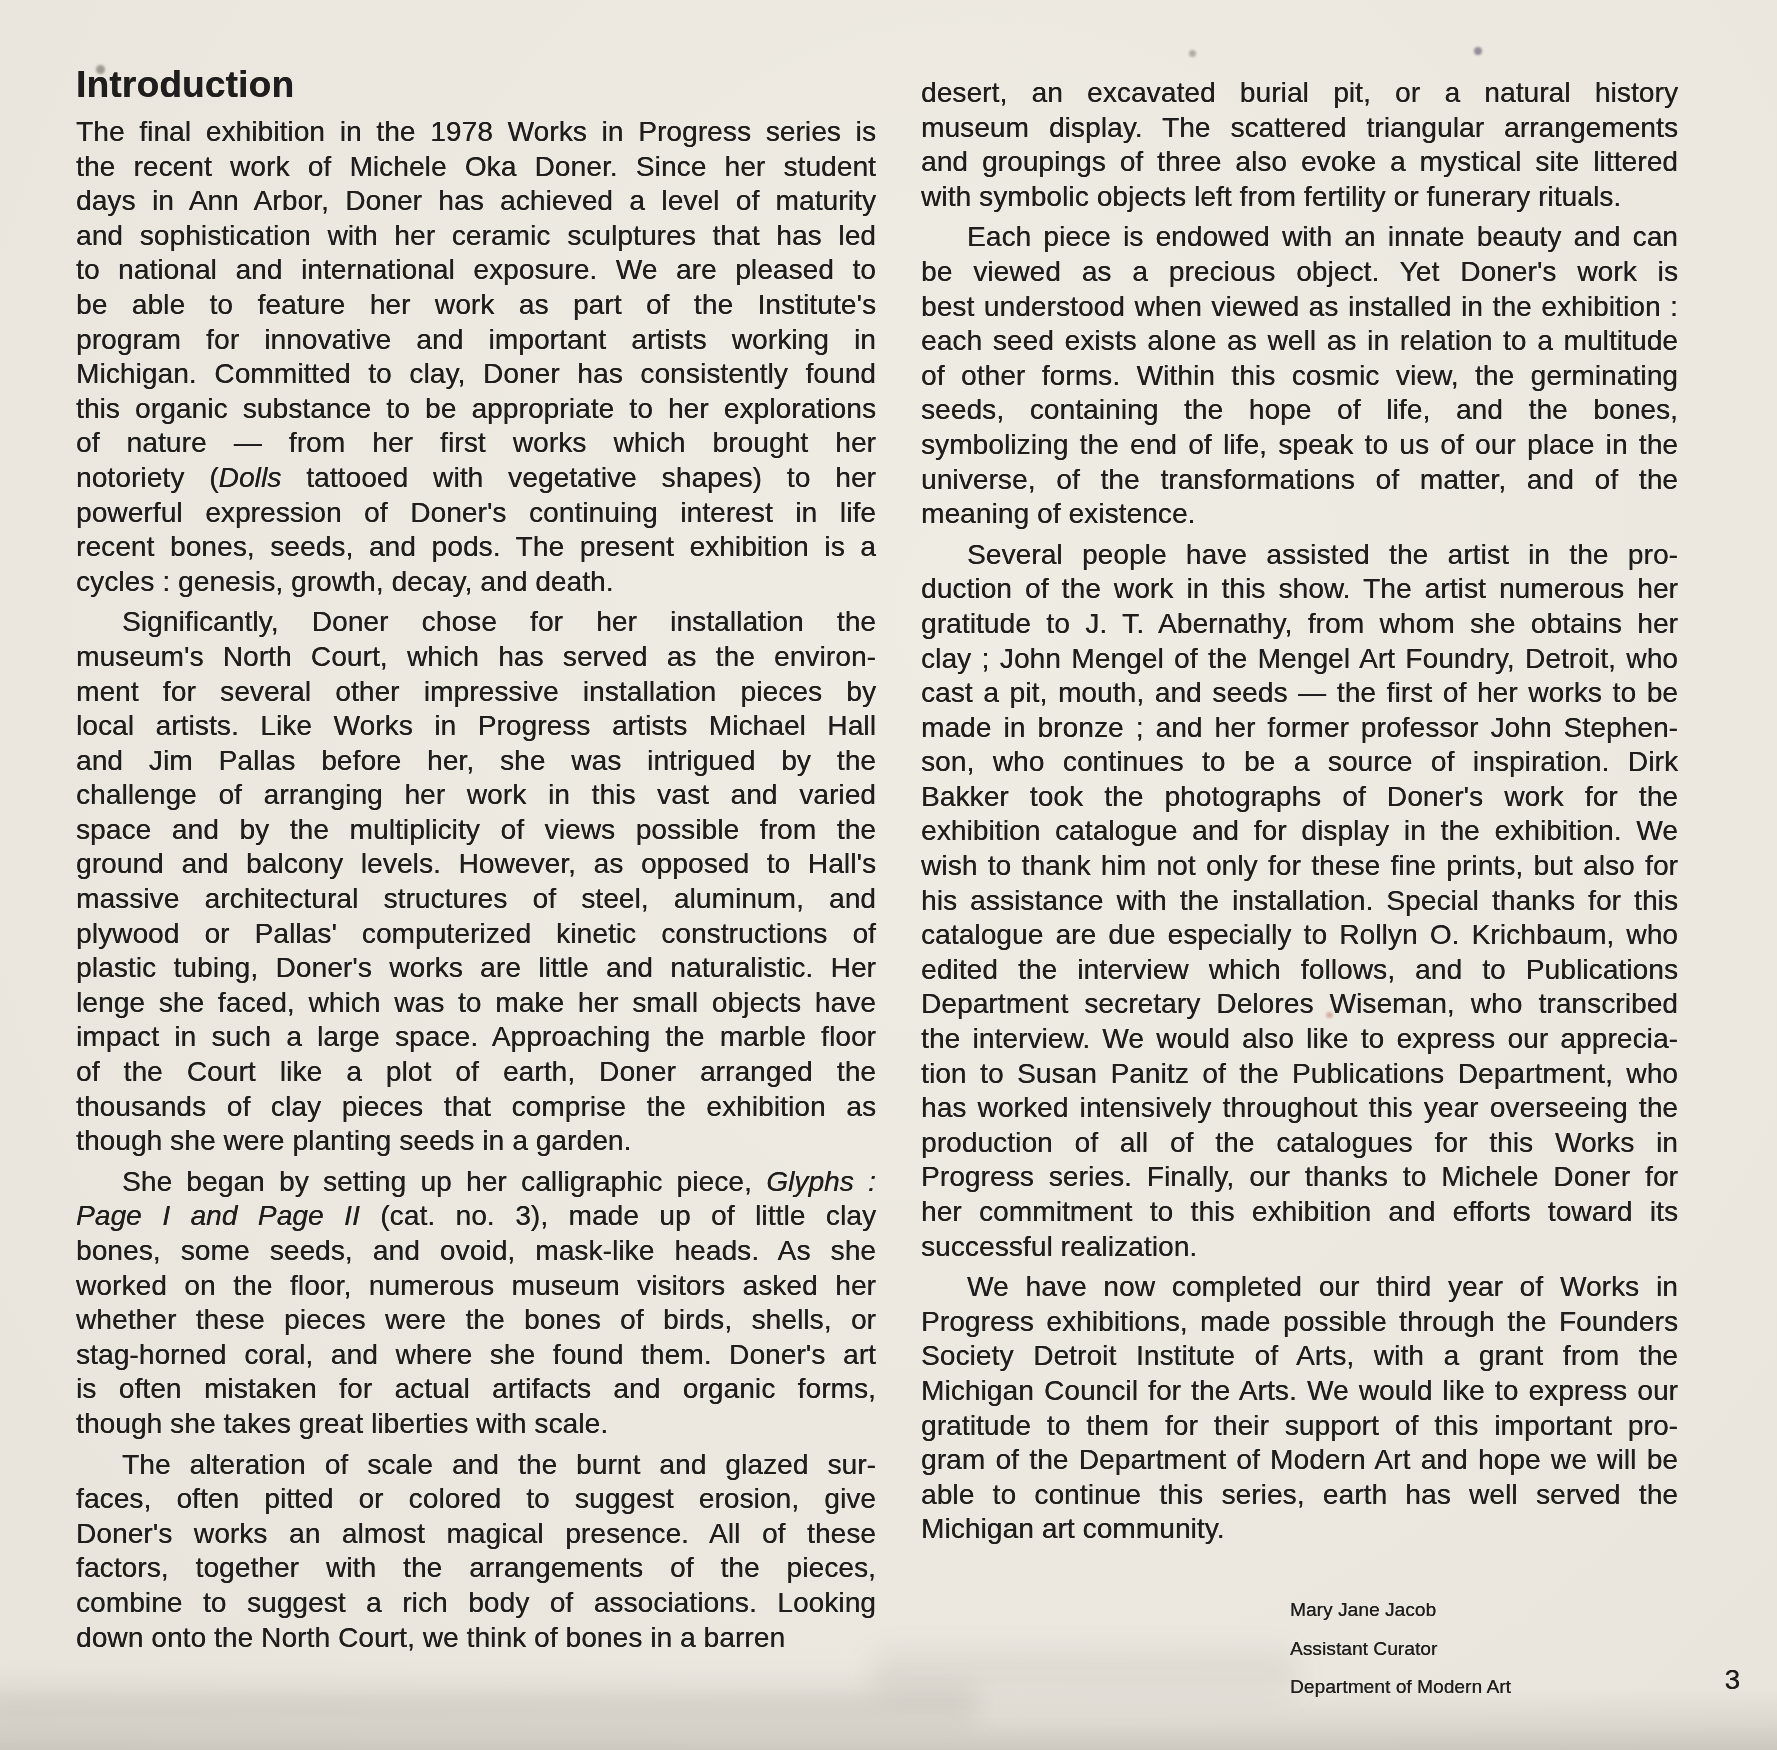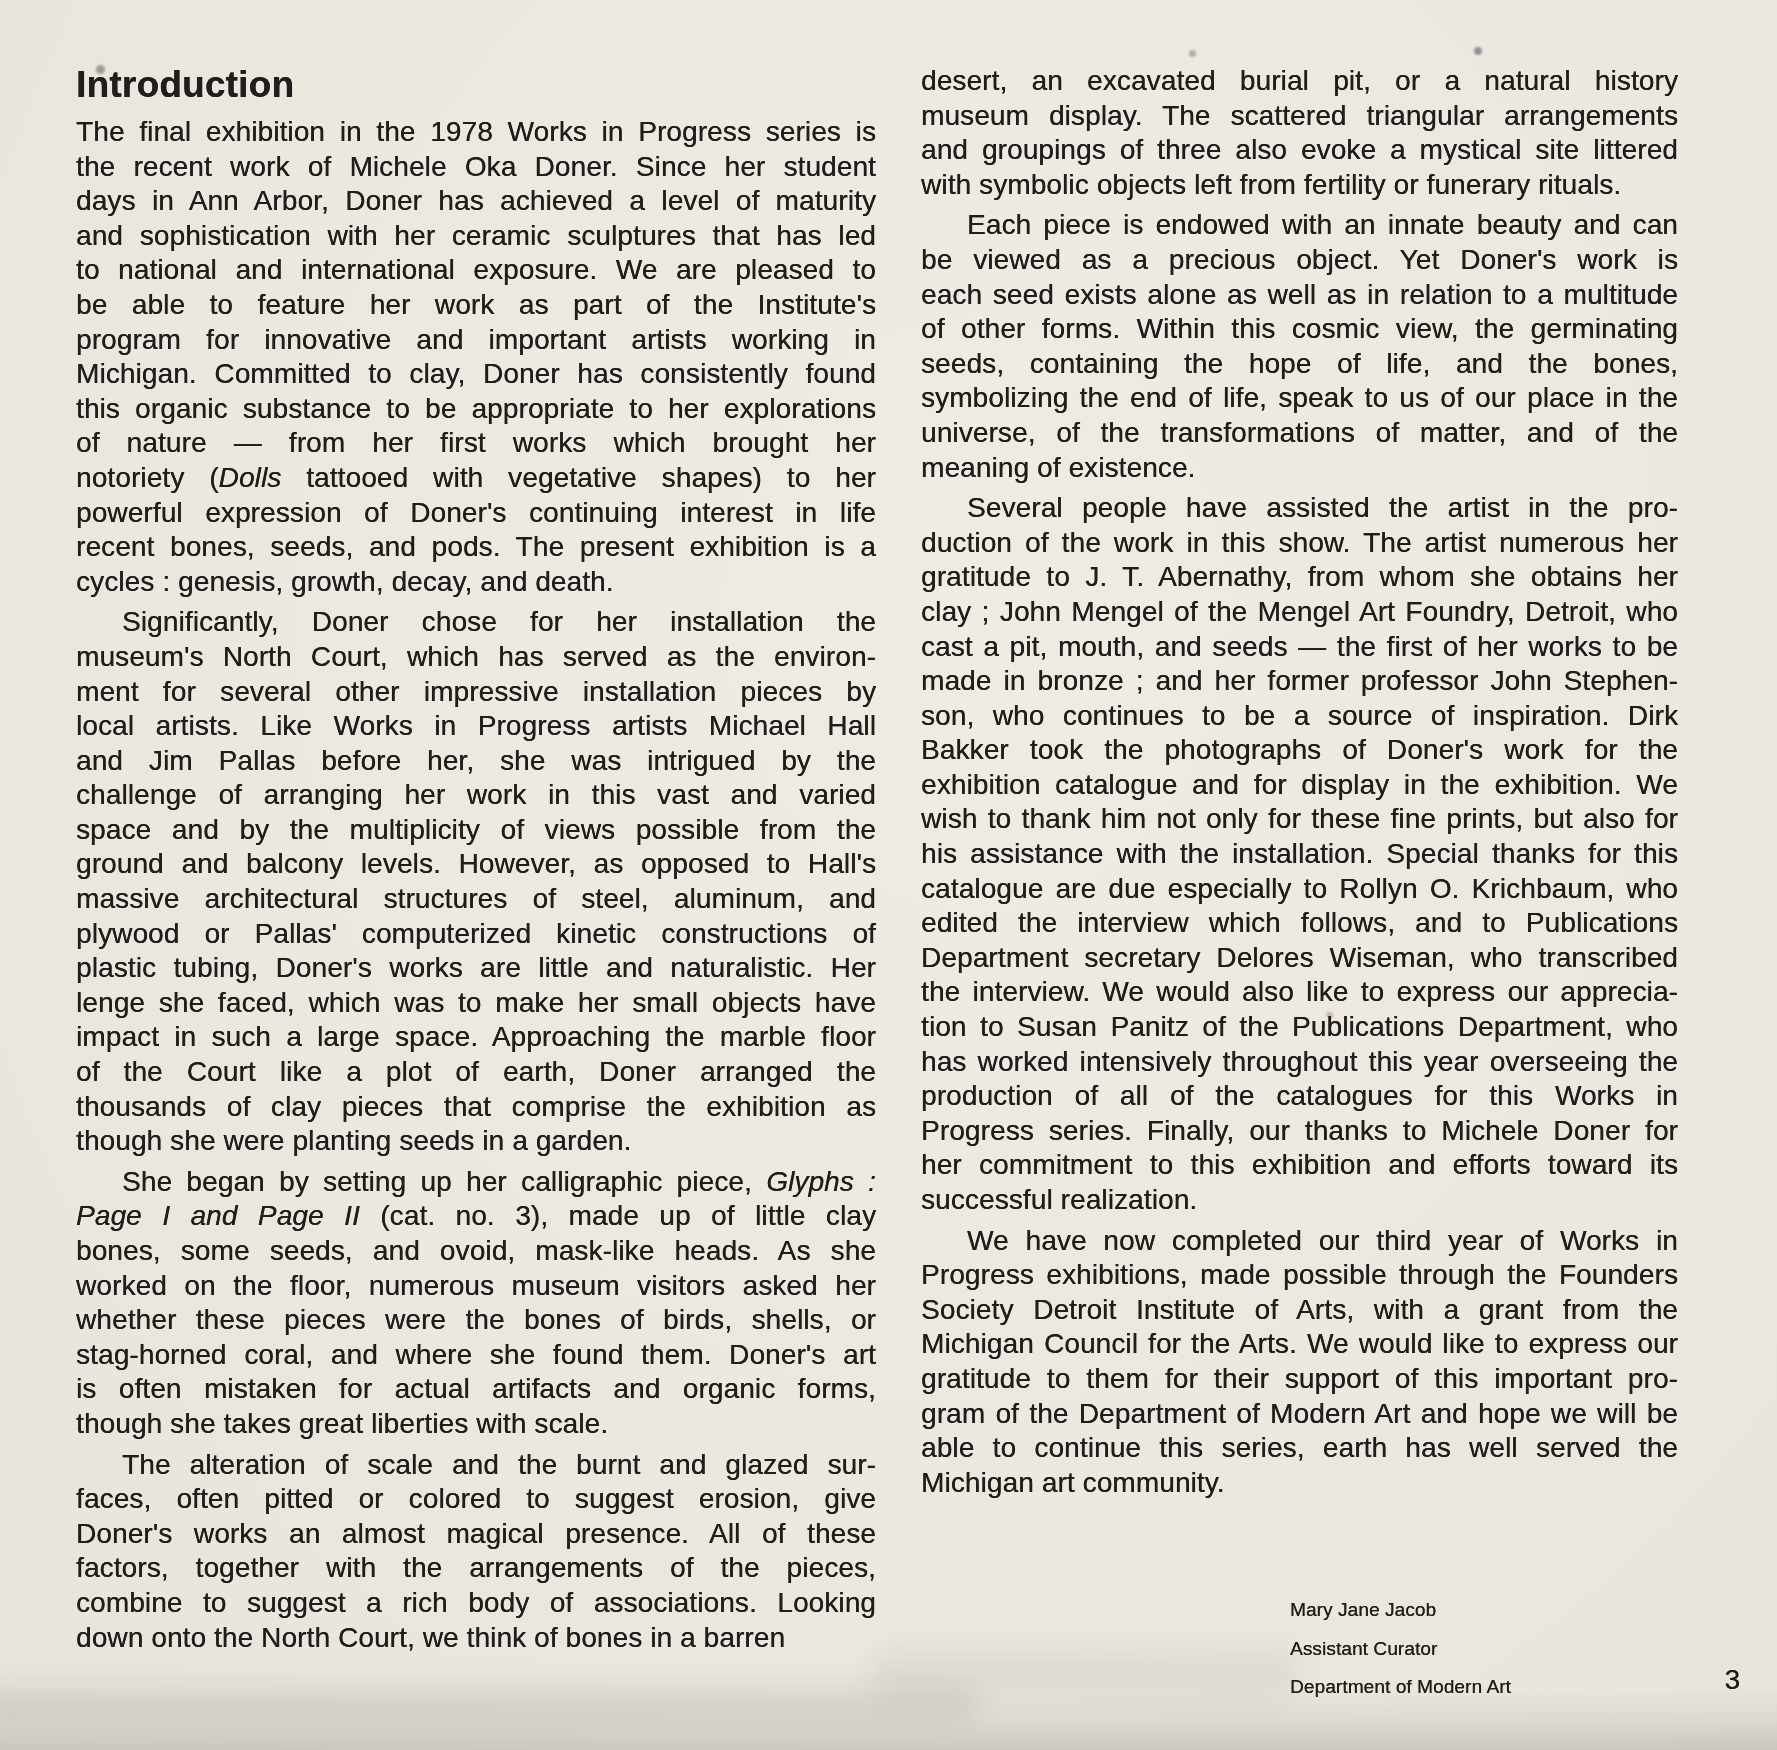--- a/index.html
+++ b/index.html
@@ -18,21 +18,21 @@
     color: #1f1e1c;
   }
   .column {
     position: absolute;
     font-size: 28px;
     line-height: 34.6px;
     letter-spacing: 0.1px;
     text-shadow: 0.25px 0 0 currentColor; 
   }
   .col-left  { left: 76px;  top: 64px;  width: 800px; }
-  .col-right { left: 921px; top: 64px;  width: 757px; }
+  .col-right { left: 921px; top: 76px;  width: 757px; }
   .heading {
     font-size: 37px;
     line-height: 42px;
     font-weight: 700;
     margin: 0 0 9px 0;
     letter-spacing: 0.2px;
   }
   .para + .para { margin-top: 6px; }
   .line {
     text-align: justify;
@@ -170,20 +170,21 @@
   <div class="column col-right">
       <div class="para">
         <div class="line">desert, an excavated burial pit, or a natural history</div>
         <div class="line">museum display. The scattered triangular arrangements</div>
         <div class="line">and groupings of three also evoke a mystical site littered</div>
         <div class="line lastline">with symbolic objects left from fertility or funerary rituals.</div>
       </div>
       <div class="para">
         <div class="line firstline-indent">Each piece is endowed with an innate beauty and can</div>
         <div class="line">be viewed as a precious object. Yet Doner's work is</div>
+        <div class="line">best understood when viewed as installed in the exhibition :</div>
         <div class="line">each seed exists alone as well as in relation to a multitude</div>
         <div class="line">of other forms. Within this cosmic view, the germinating</div>
         <div class="line">seeds, containing the hope of life, and the bones,</div>
         <div class="line">symbolizing the end of life, speak to us of our place in the</div>
         <div class="line">universe, of the transformations of matter, and of the</div>
         <div class="line lastline">meaning of existence.</div>
       </div>
       <div class="para">
         <div class="line firstline-indent">Several people have assisted the artist in the pro-</div>
         <div class="line">duction of the work in this show. The artist numerous her</div>

